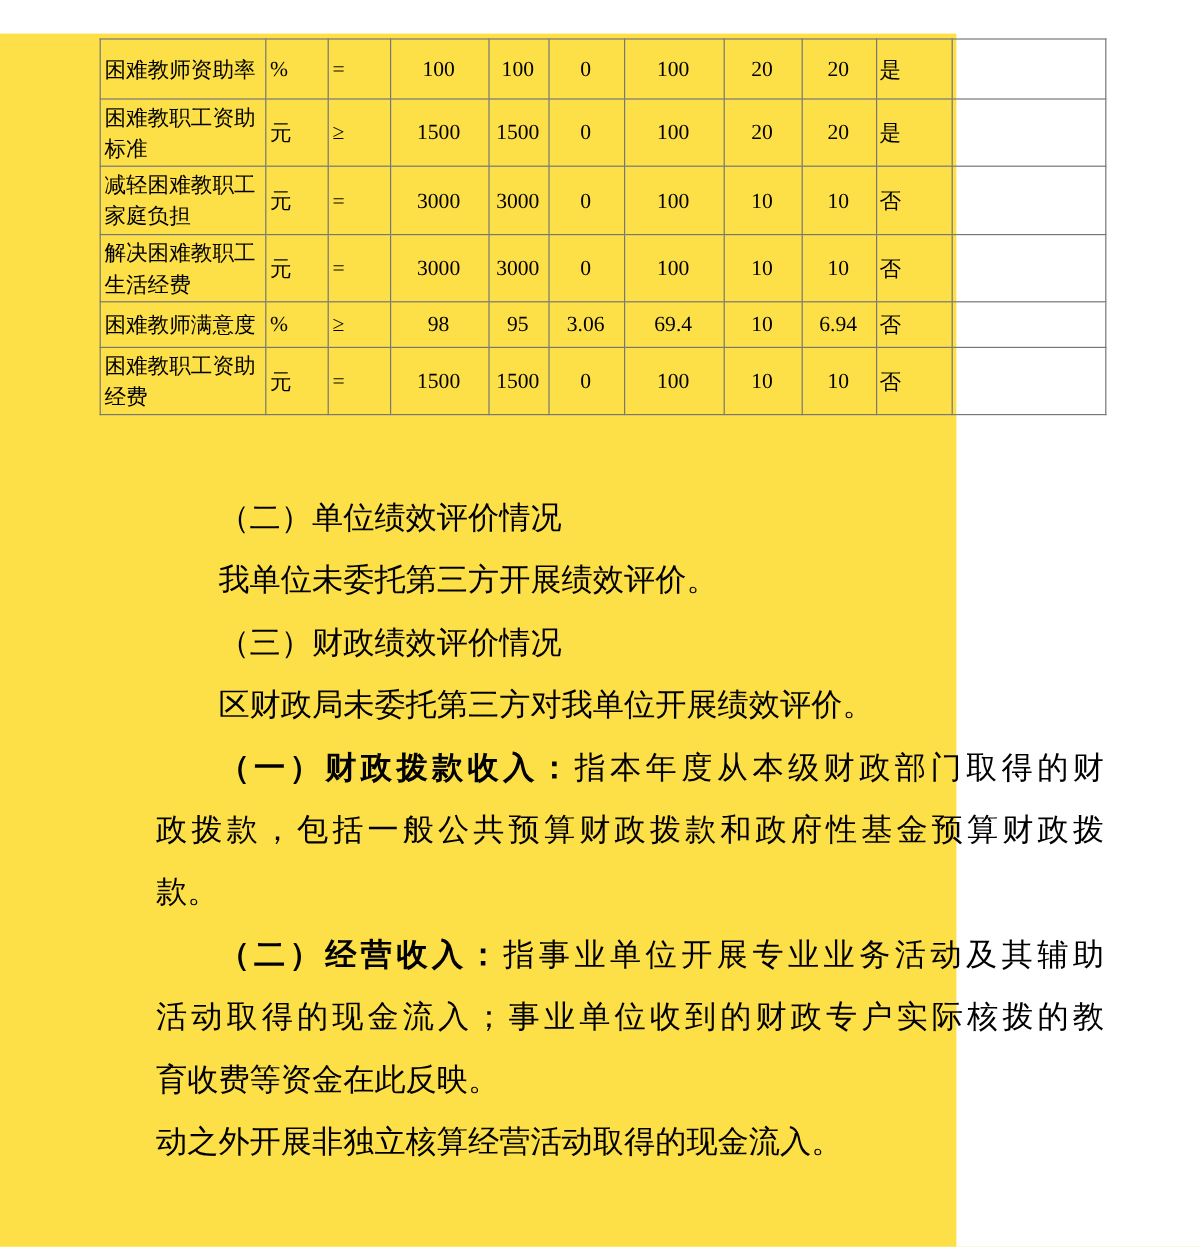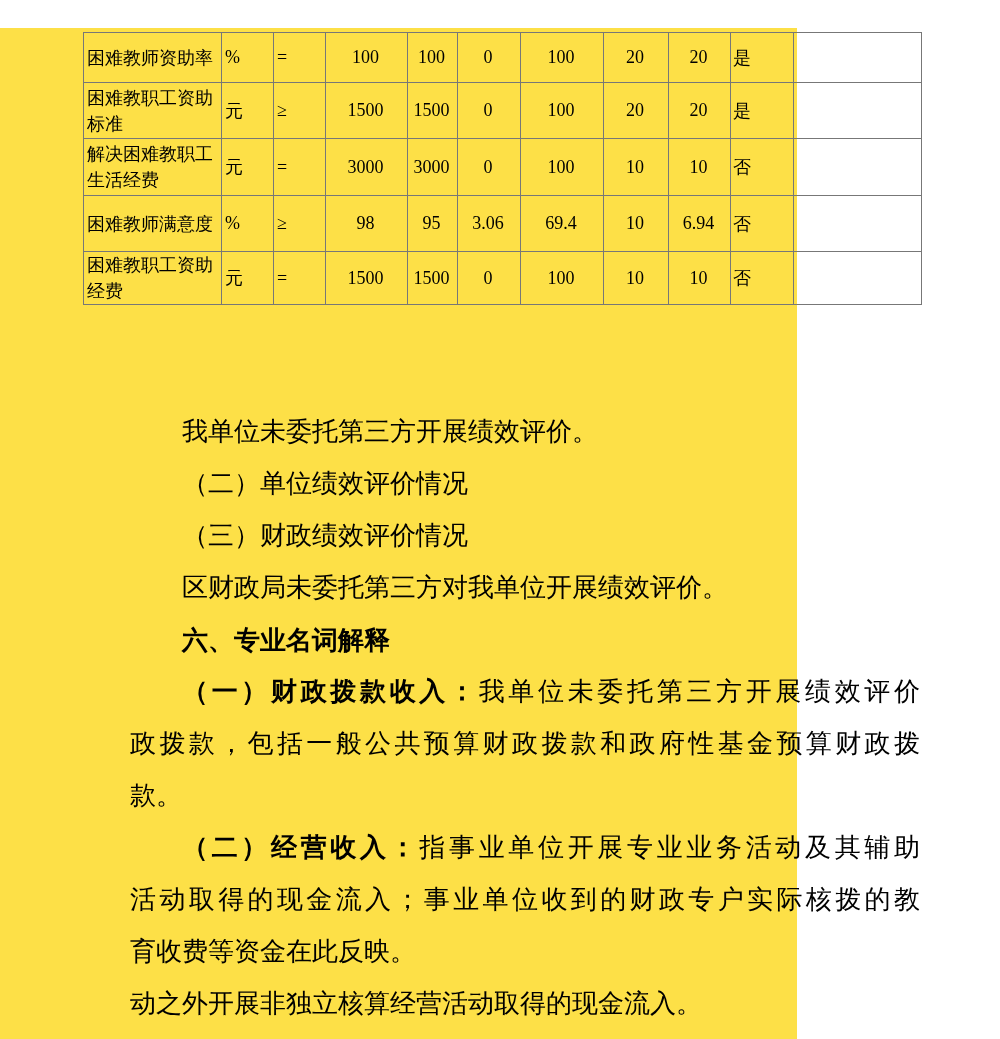--- a/index.html
+++ b/index.html
@@ -97,20 +97,34 @@
           <td class="c3 num">1500</td>
           <td class="c4 num">1500</td>
           <td class="c5 num">0</td>
           <td class="c6 num">100</td>
           <td class="c7 num">20</td>
           <td class="c8 num">20</td>
           <td class="c9">是</td>
           <td class="c10"></td>
         </tr>
         <tr>
+          <td class="c0">减轻困难教职工
+家庭负担</td>
+          <td class="c1">元</td>
+          <td class="c2">=</td>
+          <td class="c3 num">3000</td>
+          <td class="c4 num">3000</td>
+          <td class="c5 num">0</td>
+          <td class="c6 num">100</td>
+          <td class="c7 num">10</td>
+          <td class="c8 num">10</td>
+          <td class="c9">否</td>
+          <td class="c10"></td>
+        </tr>
+        <tr>
           <td class="c0">解决困难教职工
 生活经费</td>
           <td class="c1">元</td>
           <td class="c2">=</td>
           <td class="c3 num">3000</td>
           <td class="c4 num">3000</td>
           <td class="c5 num">0</td>
           <td class="c6 num">100</td>
           <td class="c7 num">10</td>
           <td class="c8 num">10</td>
@@ -142,29 +156,28 @@
           <td class="c7 num">10</td>
           <td class="c8 num">10</td>
           <td class="c9">否</td>
           <td class="c10"></td>
         </tr>
       </tbody>
   </table>
 
   <div class="text-block">
 
+    <div class="line indent">（二）单位绩效评价情况</div>
     <div class="line indent">我单位未委托第三方开展绩效评价。</div>
-    <div class="line indent">（二）单位绩效评价情况</div>
     <div class="line indent">（三）财政绩效评价情况</div>
     <div class="line indent">区财政局未委托第三方对我单位开展绩效评价。</div>
 
-    <div class="line indent heading">六、专业名词解释</div>
 
     <div class="line indent full">
-      <span class="lead">（一）财政拨款收入：</span><span>我单位未委托第三方开展绩效评价</span>
+      <span class="lead">（一）财政拨款收入：</span><span>指本年度从本级财政部门取得的财</span>
     </div>
     <div class="line full">政拨款，包括一般公共预算财政拨款和政府性基金预算财政拨</div>
     <div class="line">款。</div>
 
     <div class="line indent full">
       <span class="lead">（二）经营收入：</span><span>指事业单位开展专业业务活动及其辅助</span>
     </div>
     <div class="line full">活动取得的现金流入；事业单位收到的财政专户实际核拨的教</div>
     <div class="line">育收费等资金在此反映。</div>
 

